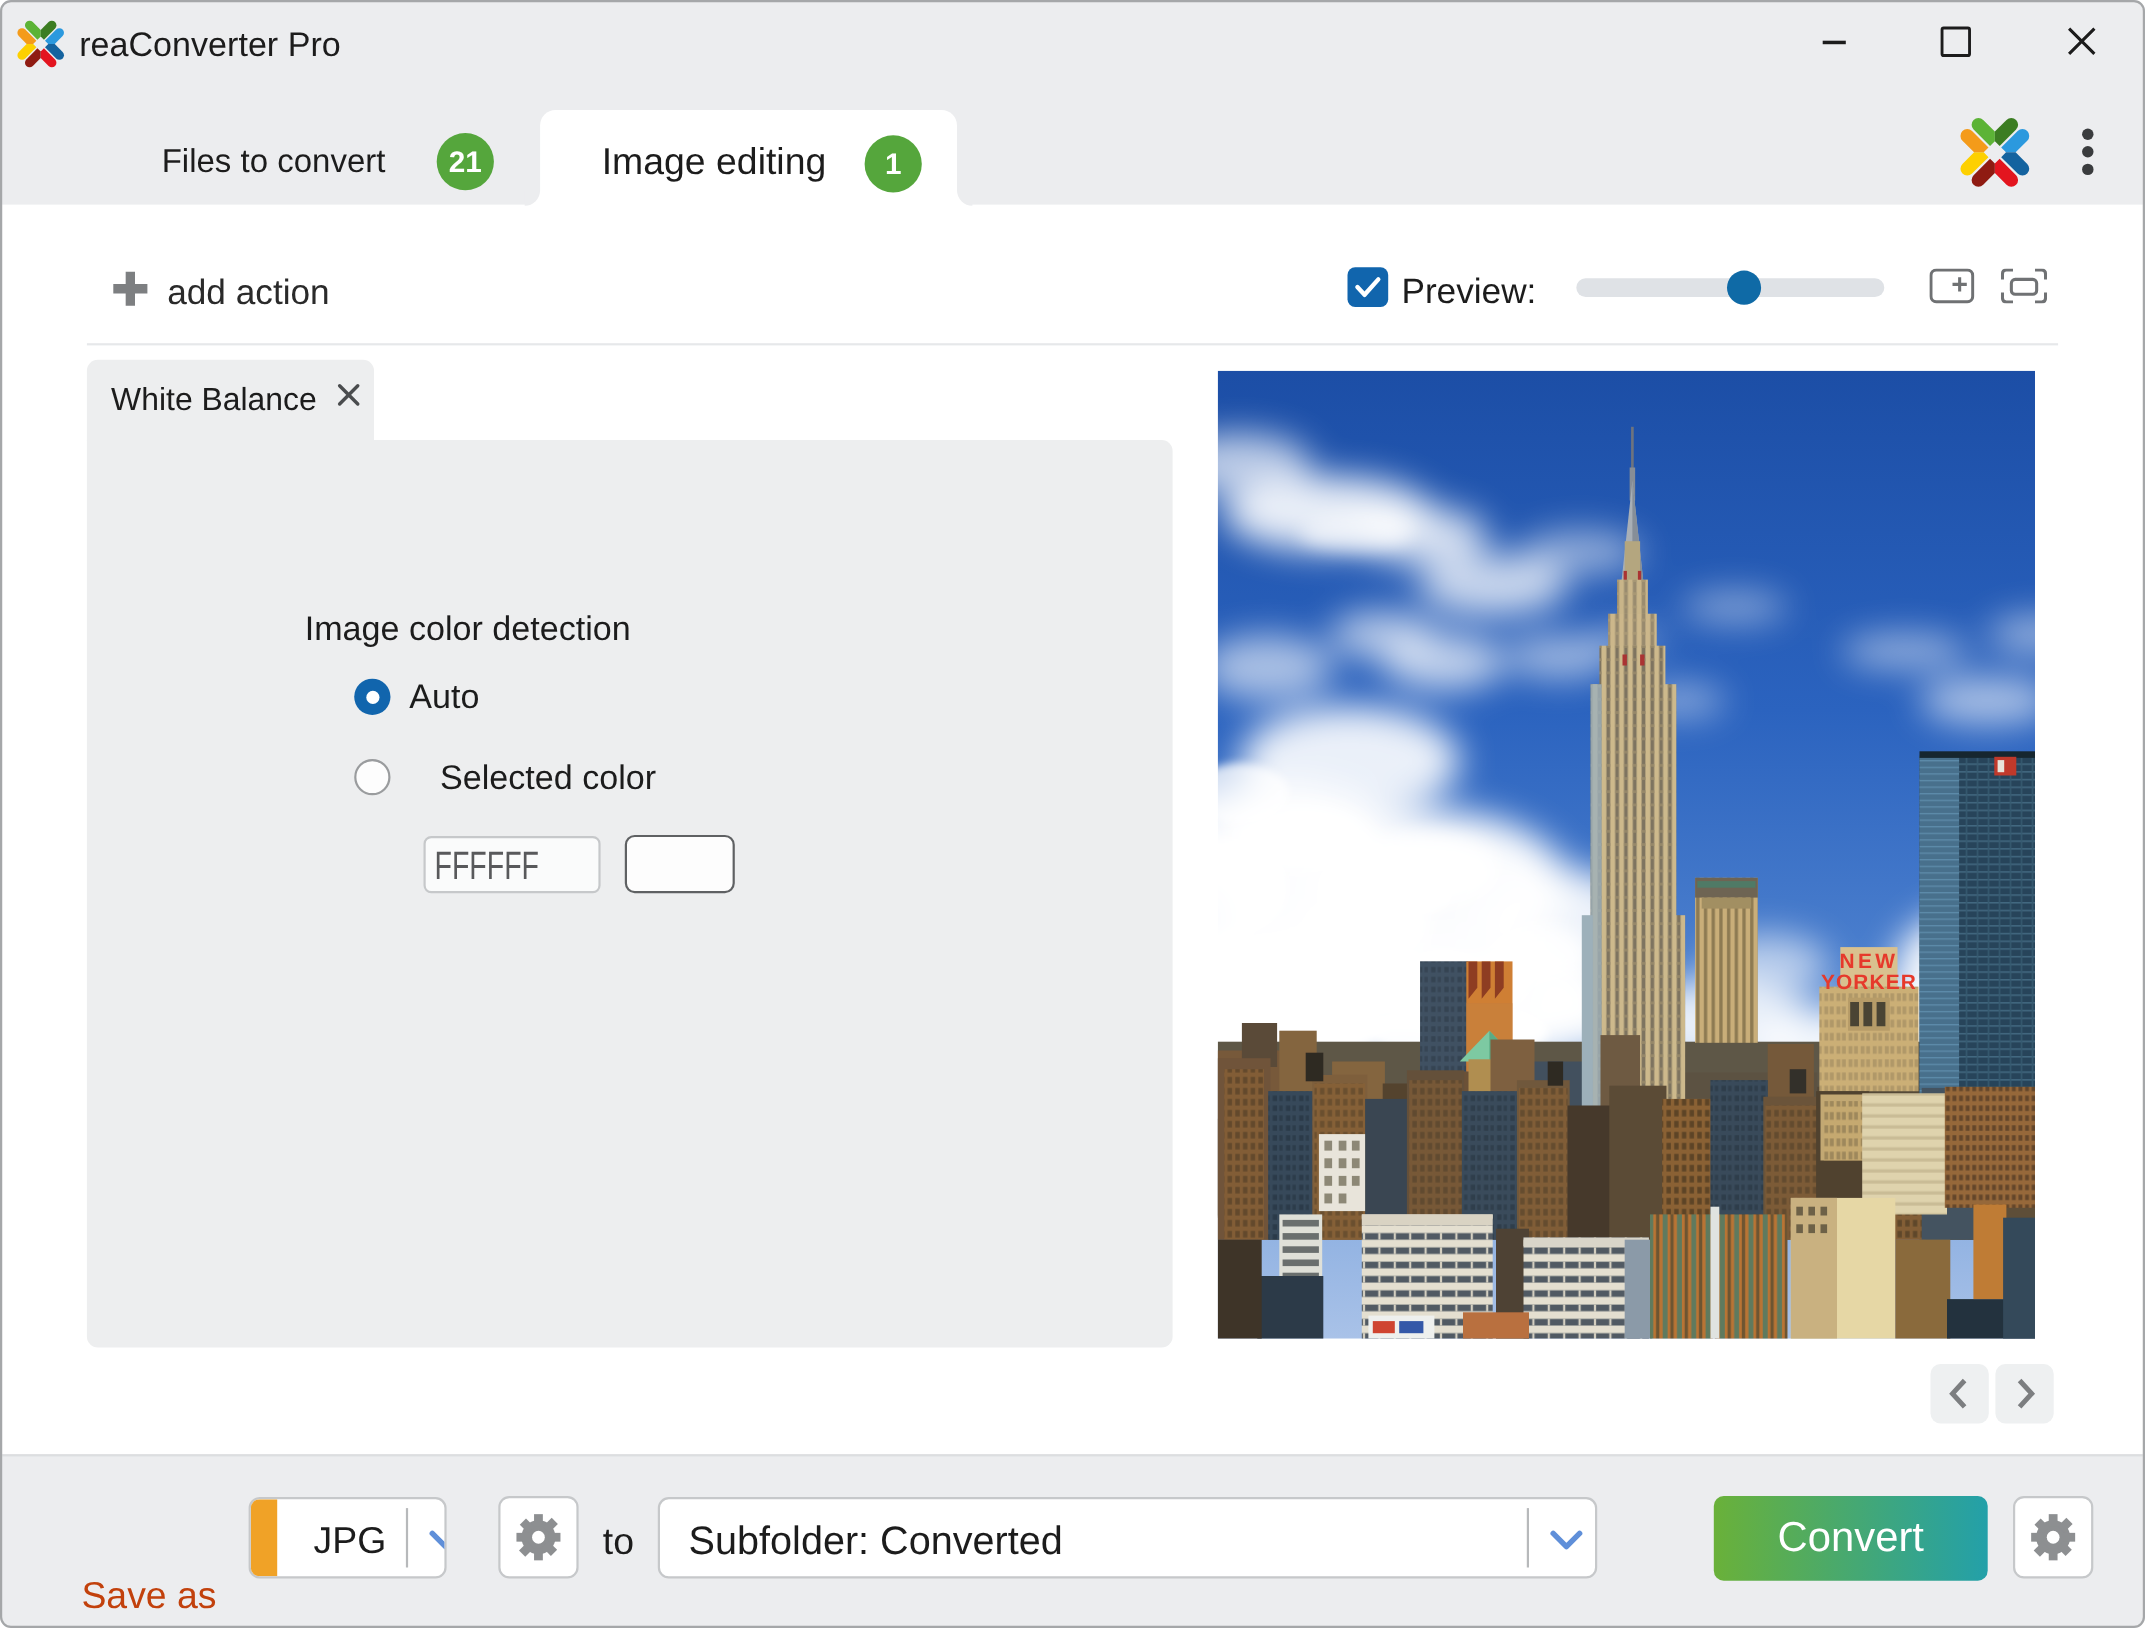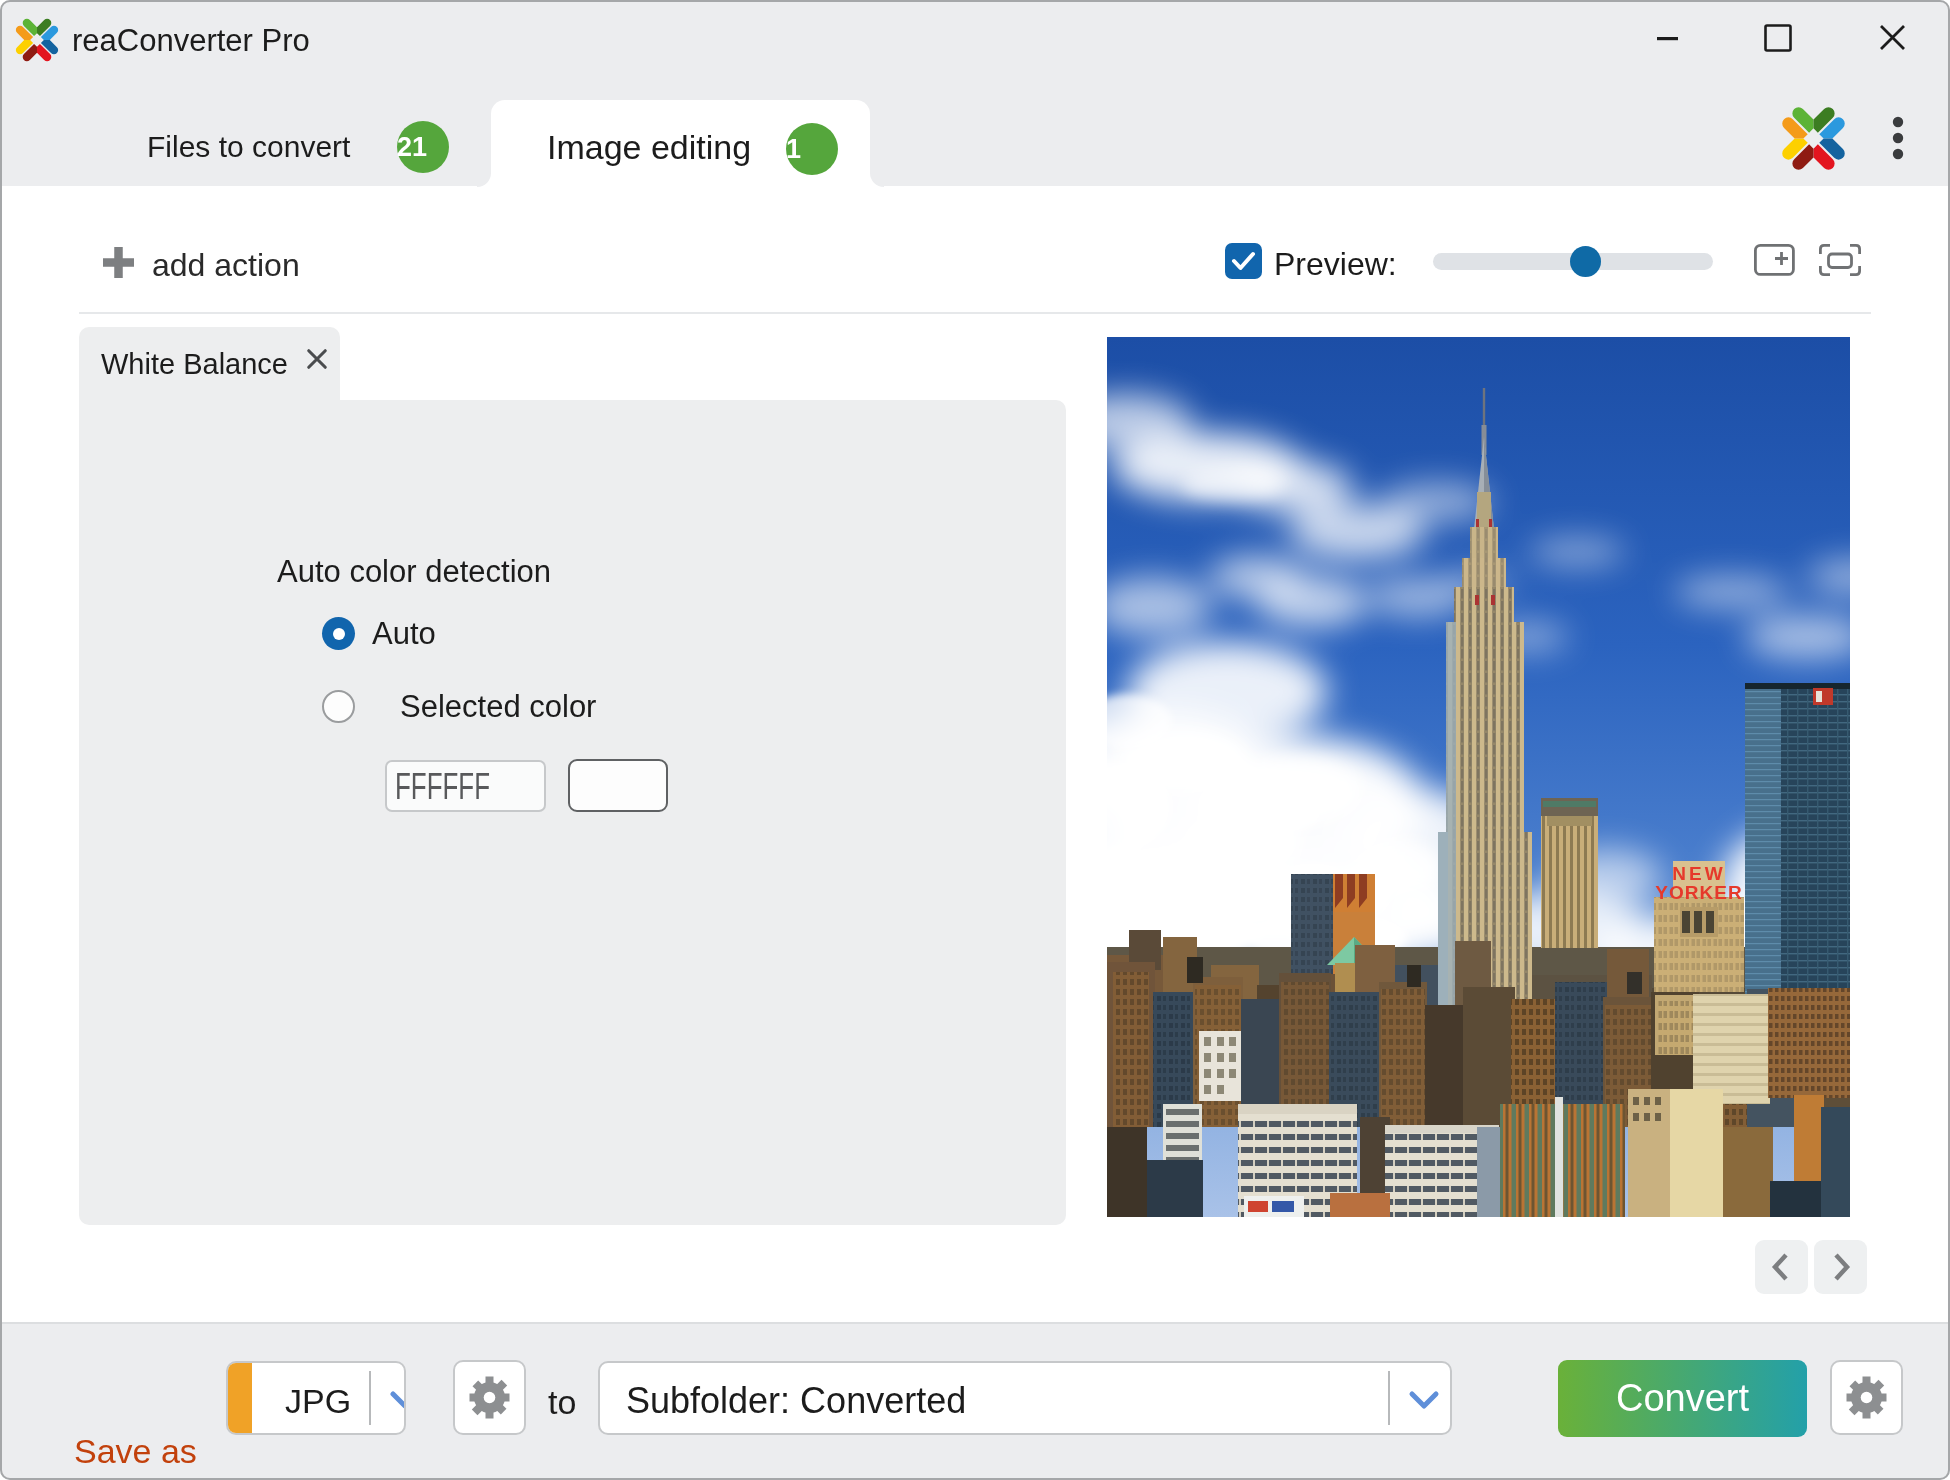--- a/index.html
+++ b/index.html
@@ -5,21 +5,21 @@
   * { margin:0; padding:0; box-sizing:border-box; }
   html,body { width:1950px; height:1480px; background:#fff; font-family:"Liberation Sans", sans-serif; }
   .abs { position:absolute; }
   .win { position:absolute; left:0; top:0; width:1950px; height:1480px; background:#ecedef; overflow:hidden; border-radius:10px;}
   .frame { position:absolute; left:0; top:0; width:1950px; height:1480px; border:2px solid #a5a7a9; border-radius:10px; z-index:99; pointer-events:none;}
   .white { position:absolute; left:2px; top:186px; width:1946px; height:1136px; background:#fff; }
   .titletext { position:absolute; left:72px; top:23px; font-size:31px; color:#1c1c1c; }
   .tab1 { position:absolute; left:147px; top:104px; height:86px; font-size:30px; color:#1c1c1c; line-height:86px; }
   .b21 { position:absolute; left:397px; top:121px; }
   .badge { display:inline-block; width:52px; height:52px; border-radius:26px; background:#55a63c; color:#fff;
-           font-size:27px; font-weight:bold; line-height:52px; }
+           font-size:27px; font-weight:bold; text-align:center; line-height:52px; }
   .activetab { position:absolute; left:491px; top:100px; width:379px; height:87px; background:#fff; border-radius:14px 14px 0 0; }
   .activetab:before, .activetab:after { content:""; position:absolute; bottom:0; width:14px; height:14px; background:#ecedef; }
   .activetab:before { left:-14px; border-bottom-right-radius:14px; box-shadow:5px 5px 0 4px #fff; }
   .activetab:after  { right:-14px; border-bottom-left-radius:14px; box-shadow:-5px 5px 0 4px #fff; }
   .activetab .lbl { position:absolute; left:56px; top:4px; height:86px; line-height:86px; font-size:34px; color:#1c1c1c;}
   .activetab .bp { position:absolute; left:295px; top:23px; }
   .addtxt { position:absolute; left:152px; top:247px; font-size:32px; color:#2a2a2a; }
   .chk { position:absolute; left:1225px; top:243px; width:37px; height:36px; background:#1165ad; border-radius:7px; }
   .prevlabel { position:absolute; left:1274px; top:246px; font-size:32px; color:#1c1c1c; }
   .track { position:absolute; left:1433px; top:253px; width:280px; height:17px; background:#dfe2e6; border-radius:9px; }
@@ -136,21 +136,21 @@
   </svg>
   <div class="sep1"></div>
 
   <div class="wbtab">
       <div class="t">White Balance</div>
     </div>
   <svg class="abs" style="left:306px; top:348px;" width="22" height="22" viewBox="0 0 24 24">
     <path d="M3,3 L21,21 M21,3 L3,21" stroke="#4a4c4e" stroke-width="3.4" fill="none" stroke-linecap="round"></path>
   </svg>
   <div class="panel"></div>
-  <div class="wcd">Auto color detection</div>
+  <div class="wcd">Image color detection</div>
   <div class="radio r1"></div>
   <div class="radio r2"></div>
   <div class="rlbl1">Auto</div>
   <div class="rlbl2">Selected color</div>
   <div class="hexin"><span style="display:inline-block; transform:scaleX(0.72); transform-origin:0 50%;">FFFFFF</span></div>
   <div class="swatch"></div>
 
   <svg class="photo" viewBox="0 0 743 880" preserveAspectRatio="none">
     <defs>
       <linearGradient id="sky" x1="0" y1="0" x2="0" y2="1">

